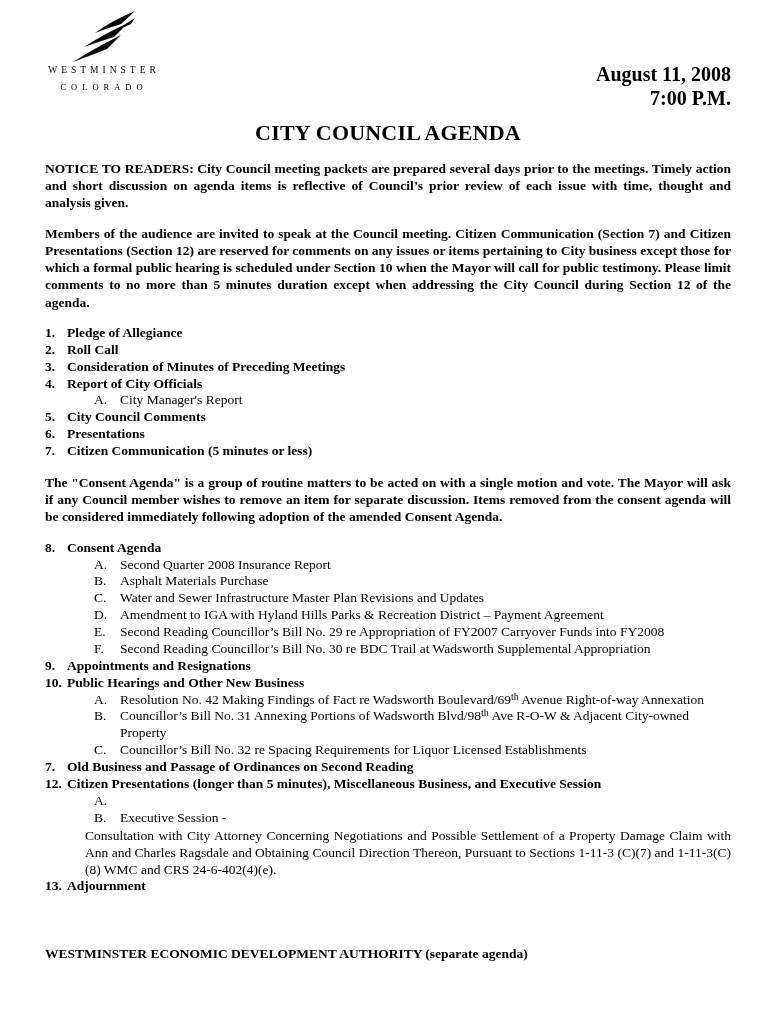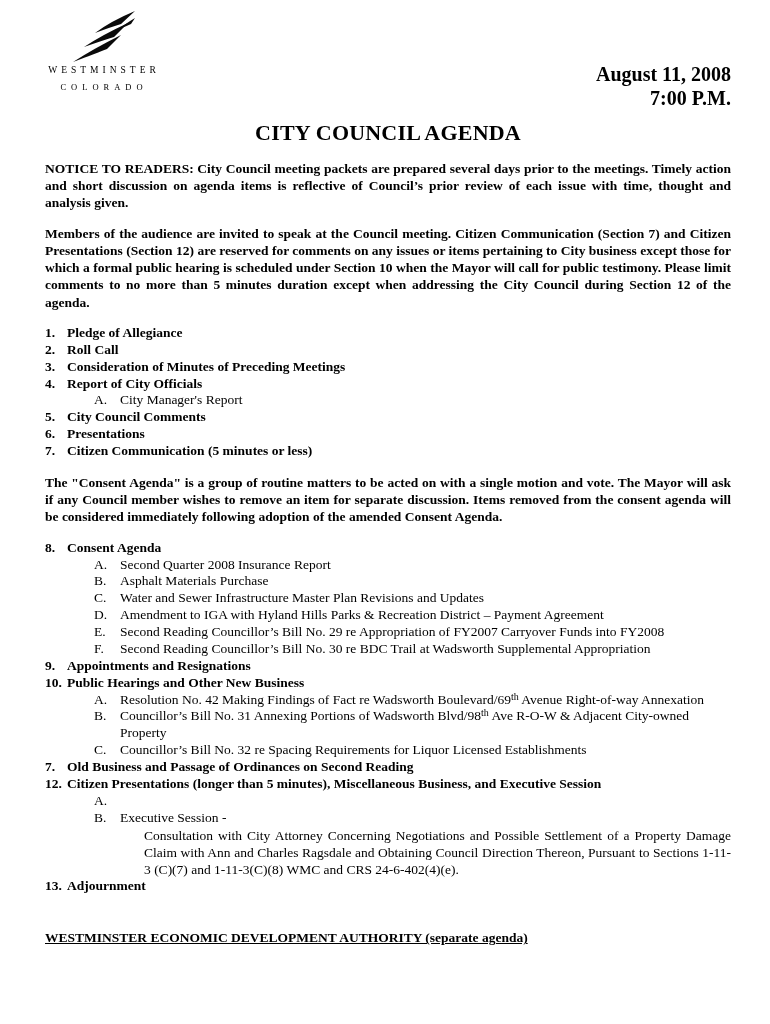--- a/index.html
+++ b/index.html
@@ -31,28 +31,28 @@
 
   
   .agenda-list { margin-top: 14px; }
   .row { display: flex; line-height: 1.25; }
   .row .num { width: 22px; flex: none; font-weight: bold; }
   .row .label { font-weight: bold; }
   .subrow { display: flex; padding-left: 49px; line-height: 1.25; }
   .subrow .letter { width: 26px; flex: none; }
   .subrow .subtext { flex: 1; }
   .detail {
-    margin-left: 99px;
+    margin-left: 40px;
     text-align: justify;
     line-height: 1.26;
   }
   sup { font-size: 10px; vertical-align: 4px; line-height: 0; }
 
   
-  .footer-line { margin-top: 36px; font-weight: bold; text-decoration: underline; }
+  .footer-line { margin-top: 52px; font-weight: bold; }
 </style>
 </head>
 <body>
 
 <div class="page">
 
   <div class="header">
     <div class="logo-block">
       <svg class="logo-svg" width="70" height="52" viewBox="0 0 70 52" aria-hidden="true">
         <path d="M66 1 Q 42 11 26 23 Q 42 17 52 14 Z" fill="#0a0a0a"></path>

